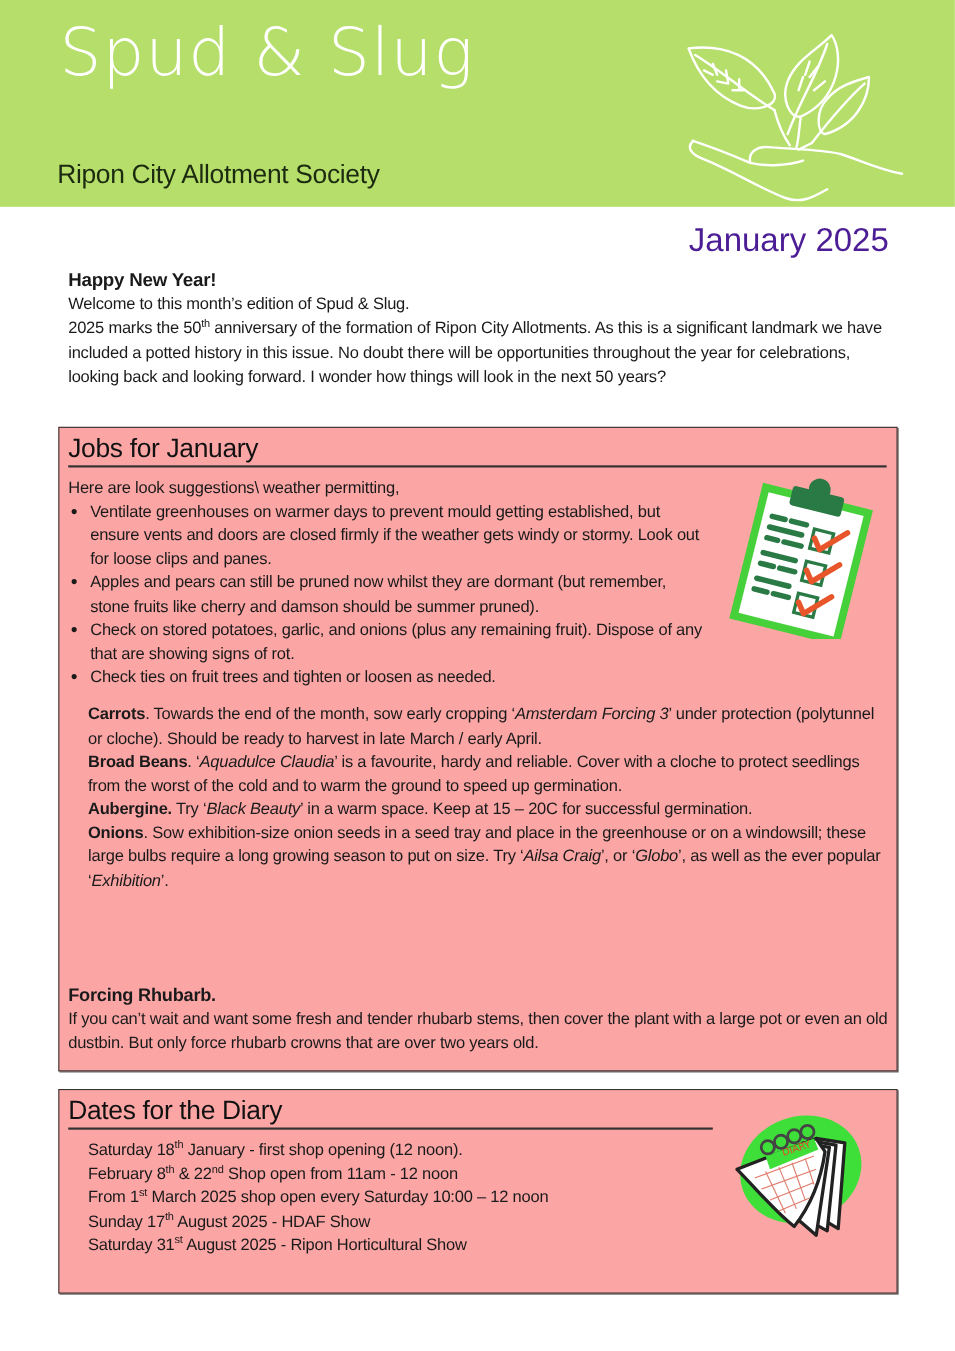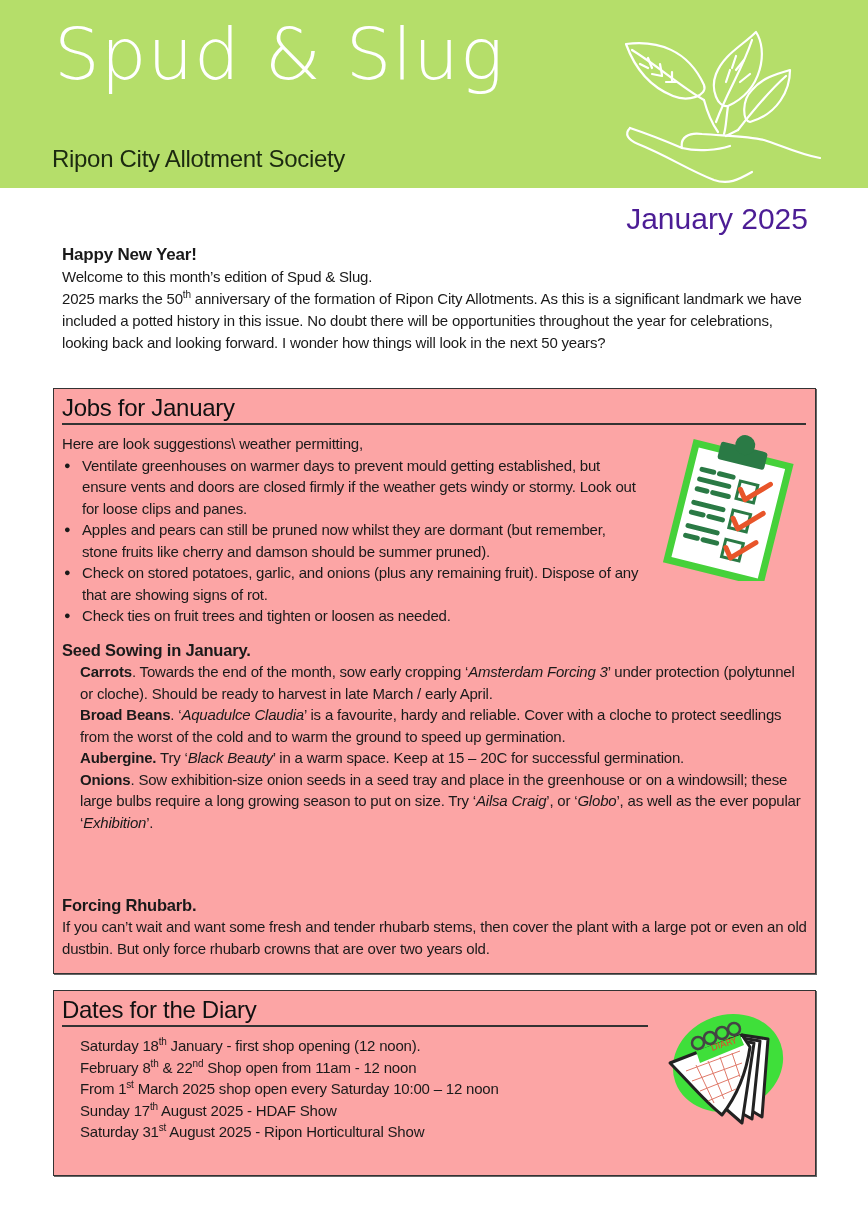--- a/index.html
+++ b/index.html
@@ -1,19 +1,19 @@
 <!DOCTYPE html>
 <html><head>
 <meta charset="utf-8">
 <style>
   html, body { margin: 0; padding: 0; background: #ffffff; }
   body { width: 868px; height: 1228px; position: relative; overflow: hidden;
          font-family: "Liberation Sans", "DejaVu Sans", sans-serif; color: #1a1a1a; }
   .header { position: absolute; left: 0; top: 0; width: 868px; height: 188px; background: #b5de6a; }
-  .title { position: absolute; left: 54px; top: 18px; font-size: 72px; font-weight: 300; color: #ffffff;
+  .title { position: absolute; left: 54px; top: 18px; font-size: 60px; font-weight: 300; color: #ffffff;
            letter-spacing: 1px; line-height: 1; font-family: "DejaVu Sans", sans-serif; -webkit-text-stroke: 0; font-stretch: condensed; }
   .subtitle { position: absolute; left: 52px; top: 145px; font-size: 24px; color: #1c2a10; letter-spacing: -0.3px; }
   .hand-icon { position: absolute; left: 618px; top: 30px; width: 210px; height: 156px; }
   .date { position: absolute; right: 60px; top: 202px; font-size: 30px; color: #4c1d95; }
   .intro { position: absolute; left: 62px; top: 244px; width: 750px; font-size: 15px; line-height: 22px; letter-spacing: -0.2px; }
   .intro h3 { margin: 0; font-size: 17px; font-weight: bold; line-height: 22px; }
   .intro p { margin: 0; }
   sup { font-size: 10px; line-height: 0; vertical-align: super; }
   .box { position: absolute; left: 53px; width: 761px; border: 1.5px solid #333; box-shadow: 1px 1px 0 #666; background: #fca5a5; }
   .box-jobs { top: 388px; height: 584px; }
@@ -104,21 +104,20 @@
     <div>Here are look suggestions\ weather permitting,</div>
     <ul class="bullets">
       <li>Ventilate greenhouses on warmer days to prevent mould getting established, but ensure vents and doors are closed firmly if the weather gets windy or stormy.  Look out for loose clips and panes.</li>
       <li>Apples and pears can still be pruned now whilst they are dormant (but remember, stone fruits like cherry and damson should be summer pruned).</li>
       <li>Check on stored potatoes, garlic, and onions (plus any remaining fruit). Dispose of any that are showing signs of rot.</li>
       <li>Check ties on fruit trees and tighten or loosen as needed.</li>
     </ul>
   </div>
 
   <div class="content seed">
-    <div class="sub-h">Seed Sowing in January.</div>
     <div class="item"><b>Carrots</b><span>.  Towards the end of the month, sow early cropping ‘</span><i>Amsterdam Forcing 3</i><span>’ under protection (polytunnel or cloche).  Should be ready to harvest in late March / early April.</span></div>
     <div class="item"><b>Broad Beans</b><span>.  ‘</span><i>Aquadulce Claudia</i><span>’ is a favourite, hardy and reliable.  Cover with a cloche to protect seedlings from the worst of the cold and to warm the ground to speed up germination.</span></div>
     <div class="item"><b>Aubergine.</b><span>  Try ‘</span><i>Black Beauty</i><span>’ in a warm space.  Keep at 15 – 20C for successful germination.</span></div>
     <div class="item"><b>Onions</b><span>.  Sow exhibition-size onion seeds in a seed tray and place in the greenhouse or on a windowsill; these large bulbs require a long growing season to put on size.  Try ‘</span><i>Ailsa Craig</i><span>’, or ‘</span><i>Globo</i><span>’, as well as the ever popular ‘</span><i>Exhibition</i><span>’.</span></div>
   </div>
 
   <div class="content rhubarb">
     <div class="sub-h">Forcing Rhubarb.</div>
     <div>If you can’t wait and want some fresh and tender rhubarb stems, then cover the plant with a large pot or even an old dustbin. But only force rhubarb crowns that are over two years old.</div>
   </div>

